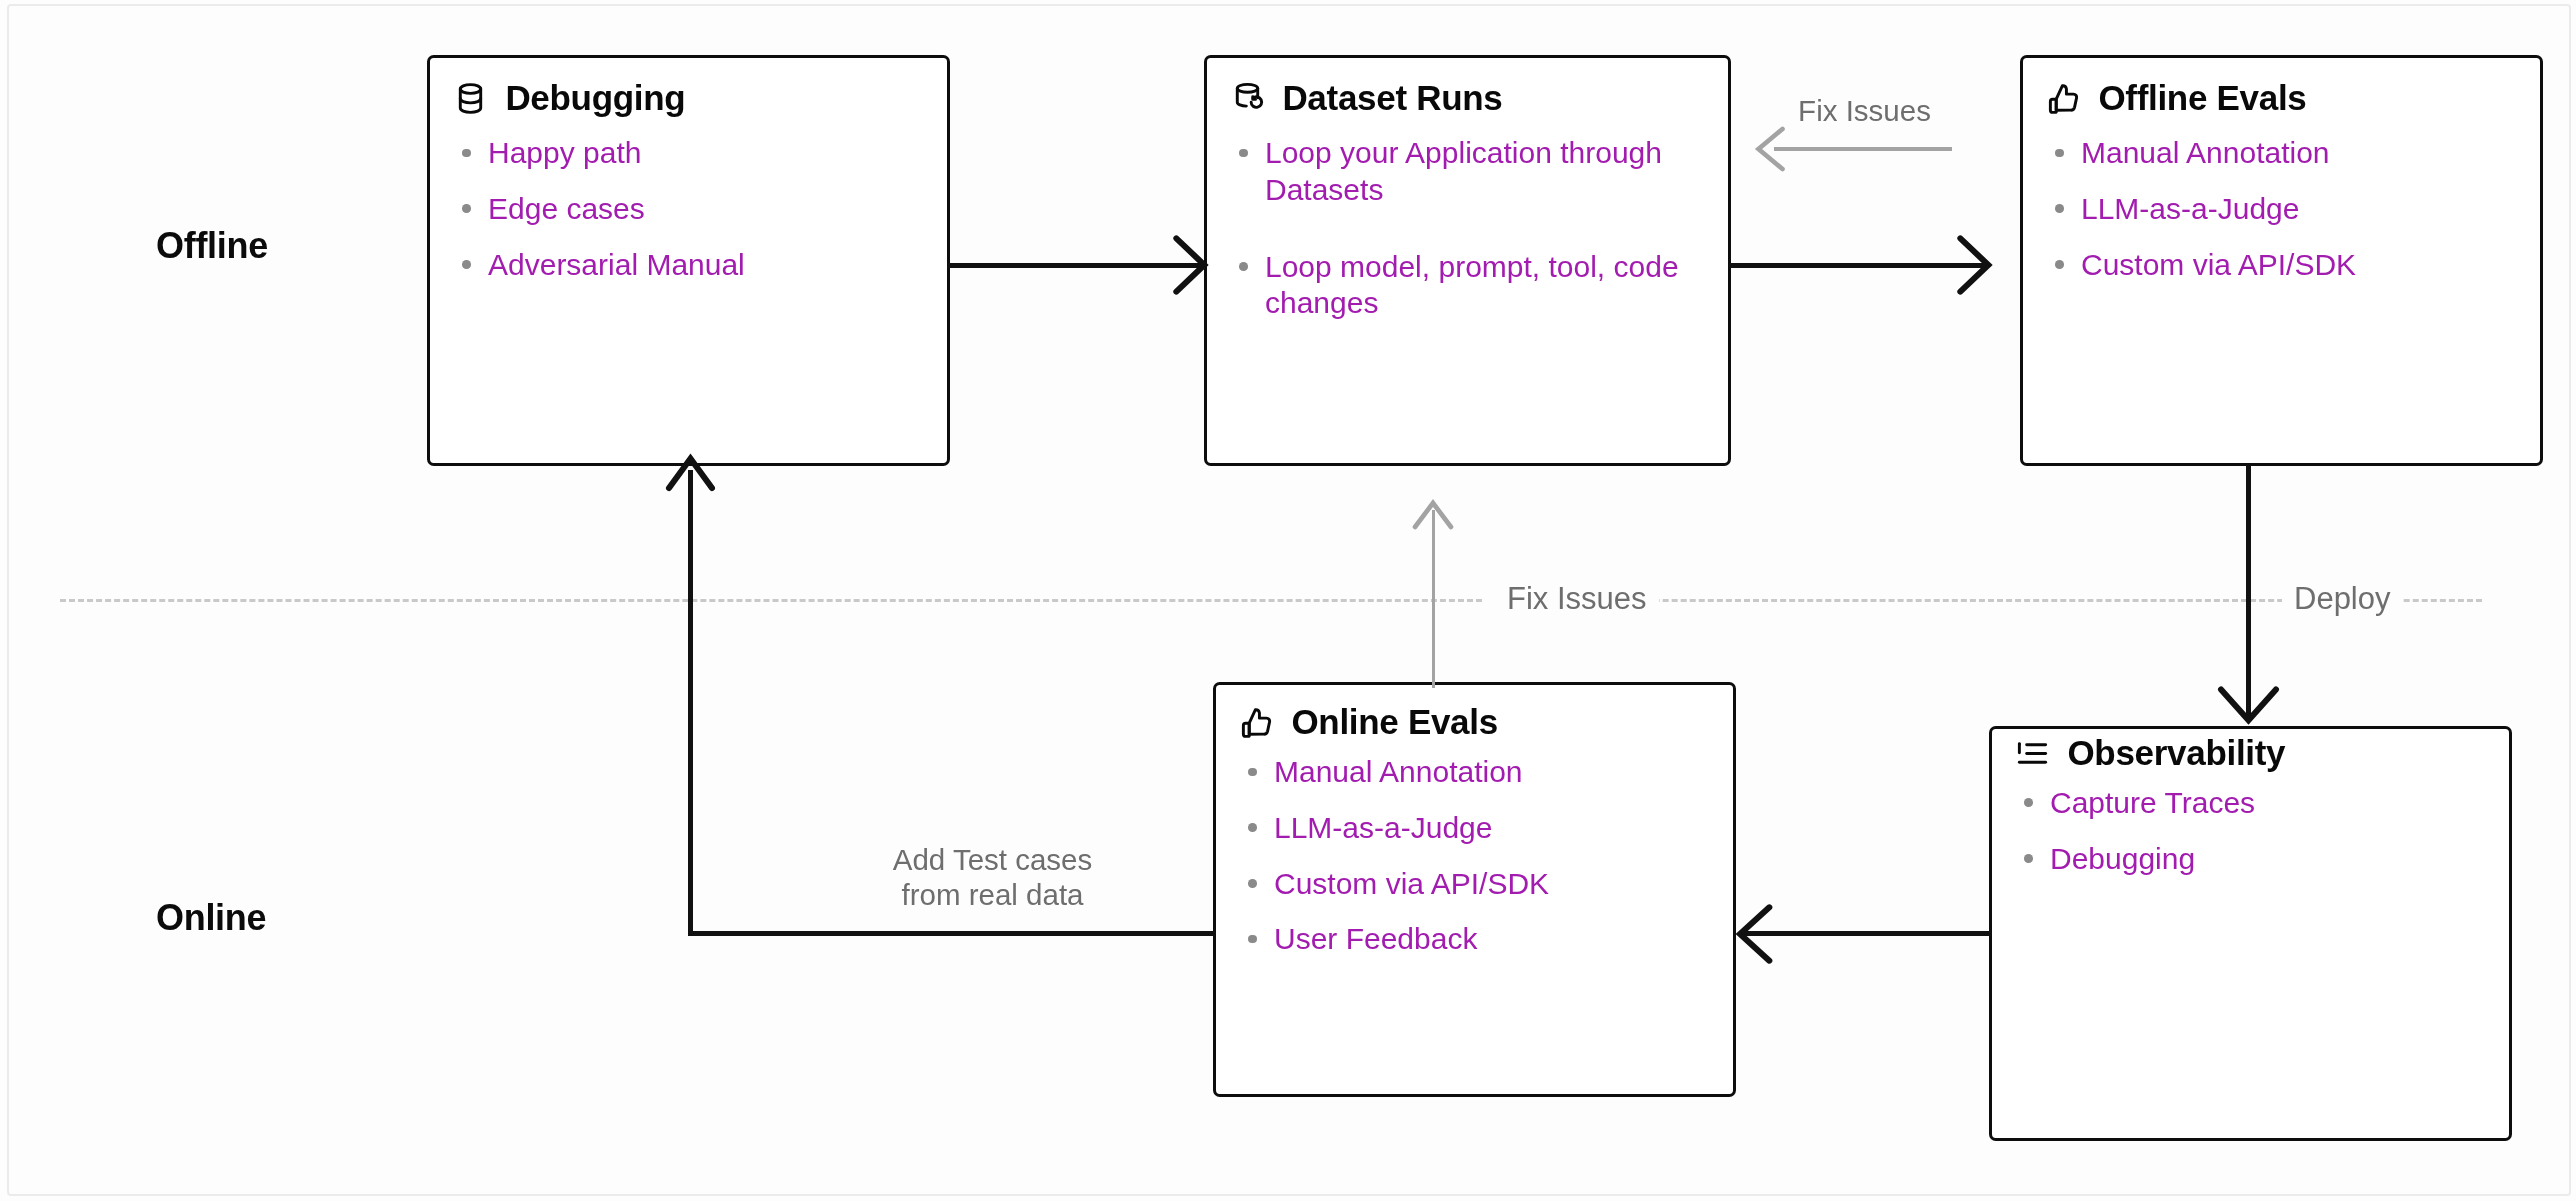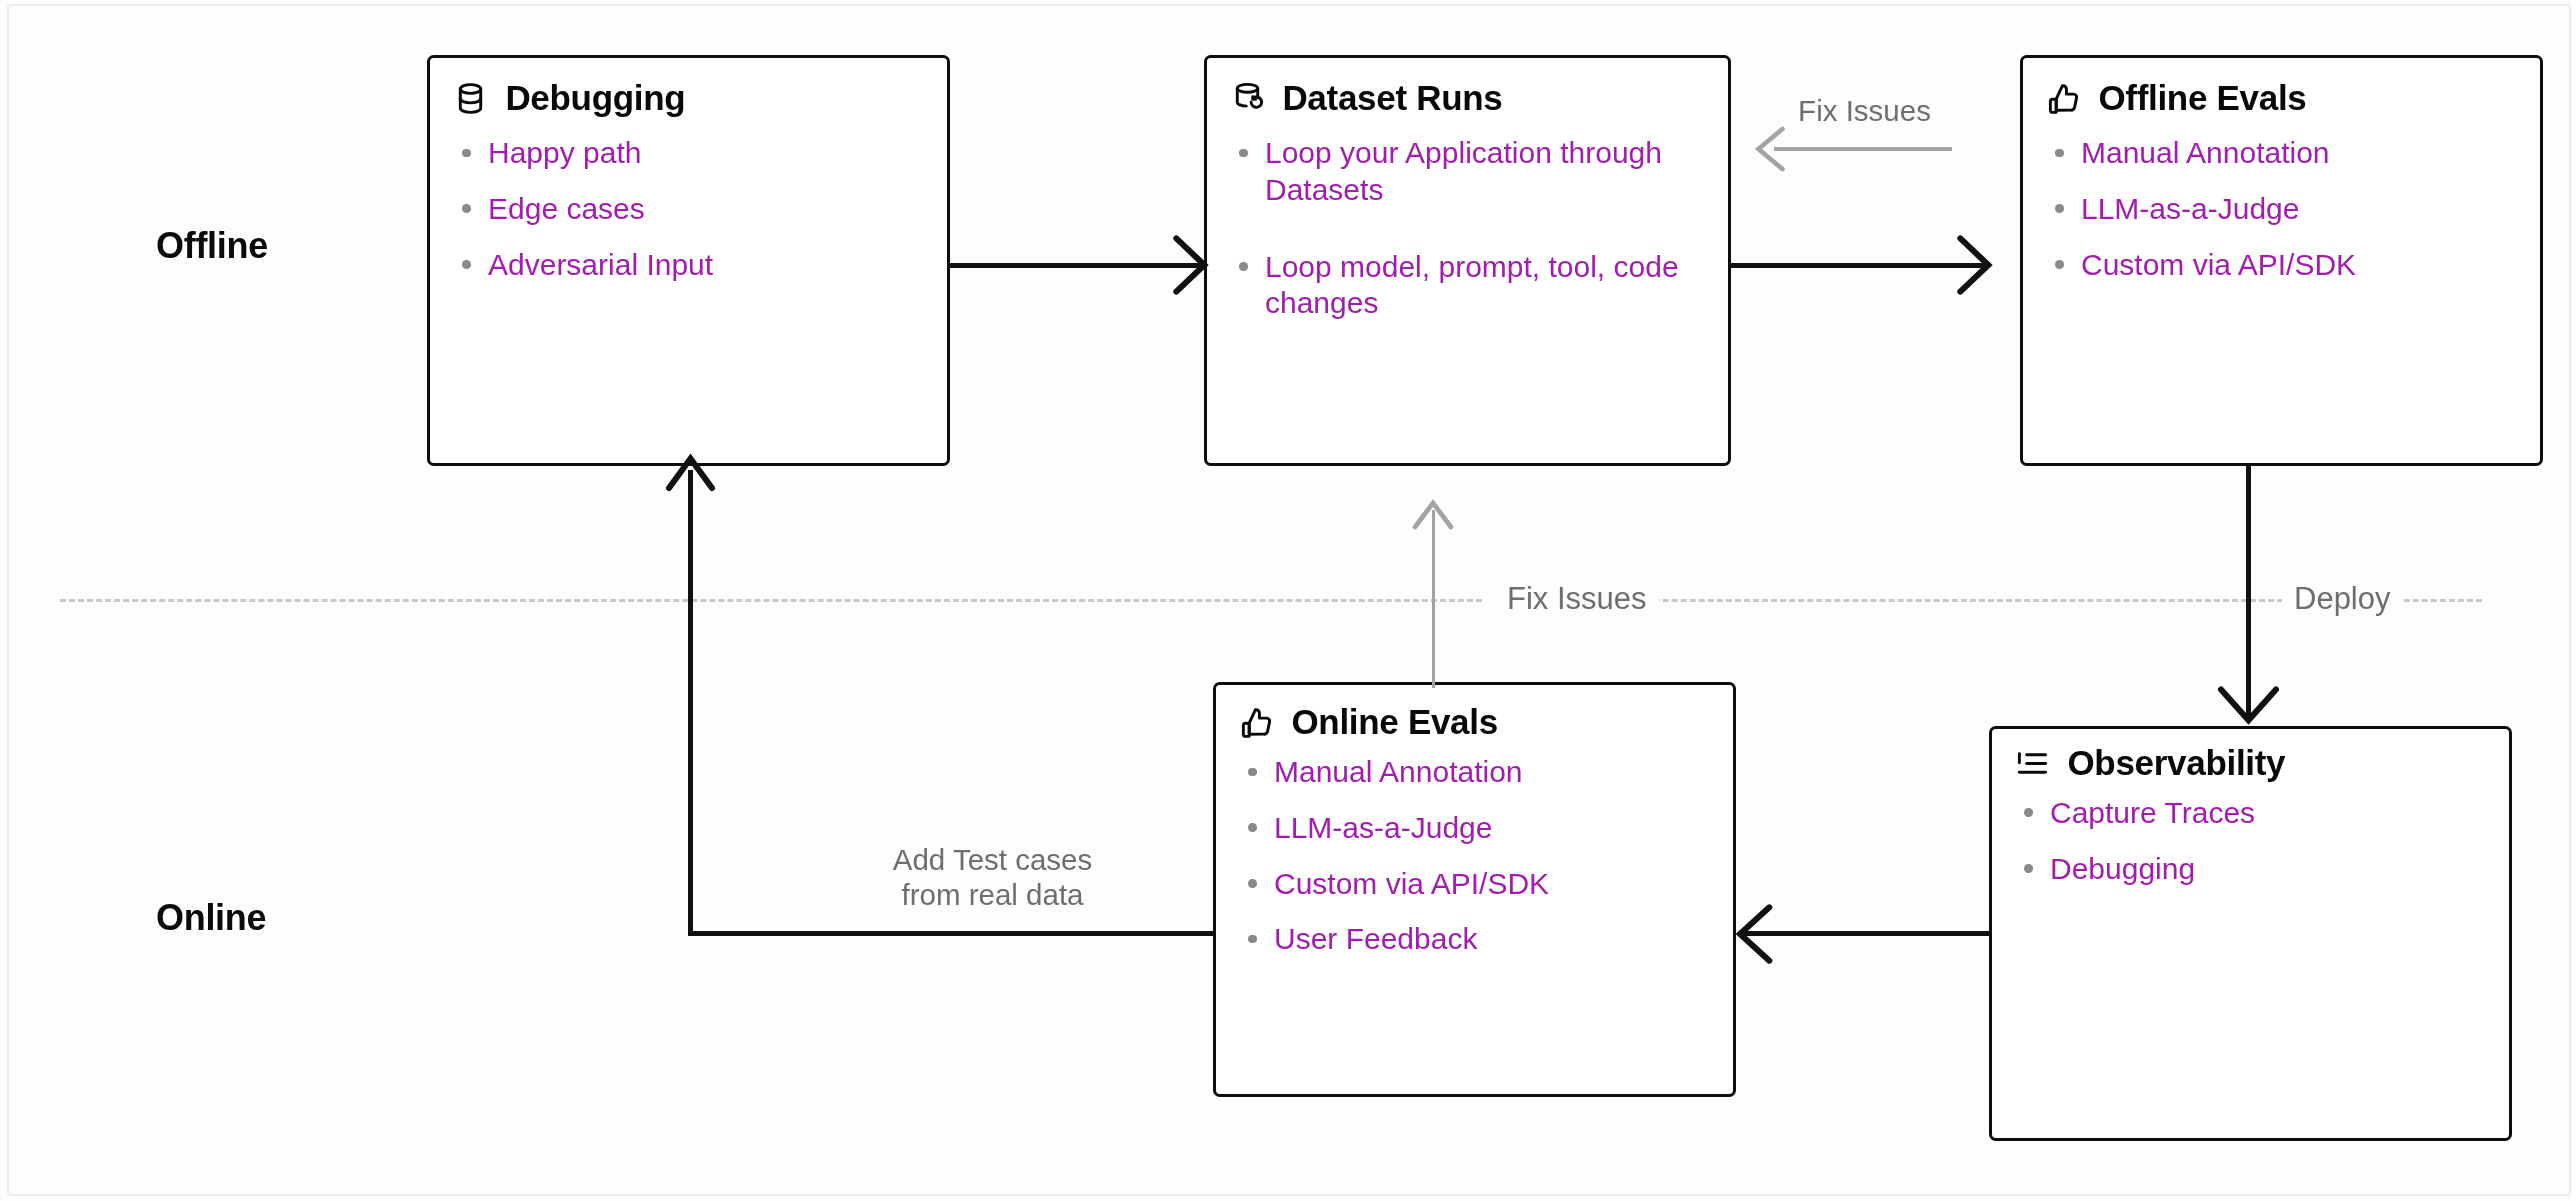--- a/index.html
+++ b/index.html
@@ -144,21 +144,21 @@
           <ellipse cx="12" cy="5.5" rx="7" ry="3"></ellipse>
           <path d="M5 5.5v13c0 1.66 3.13 3 7 3s7-1.34 7-3v-13"></path>
           <path d="M5 12c0 1.66 3.13 3 7 3s7-1.34 7-3"></path>
         </svg>
       </span>
       <span class="node-title">Debugging</span>
     </div>
     <ul class="bullets">
       <li>Happy path</li>
       <li>Edge cases</li>
-      <li>Adversarial Input</li>
+      <li>Adversarial Manual</li>
     </ul>
   </div>
 
   <div class="node" style="left:1204px; top:55px; width:527px; height:411px;">
     <div class="node-head">
       <span class="node-icon">
         <svg viewBox="0 0 24 24" fill="none" stroke="#090909" stroke-width="2" stroke-linecap="round" stroke-linejoin="round">
           <ellipse cx="12" cy="5" rx="7" ry="2.7"></ellipse>
           <path d="M19 5v6.5"></path>
           <path d="M5 5v9.5c0 1.5 2.7 2.7 6.2 2.7"></path>
@@ -203,21 +203,21 @@
     </div>
     <ul class="bullets" style="padding-top:12px;">
       <li>Manual Annotation</li>
       <li>LLM-as-a-Judge</li>
       <li>Custom via API/SDK</li>
       <li>User Feedback</li>
     </ul>
   </div>
 
   <div class="node" style="left:1989px; top:726px; width:523px; height:415px;">
-    <div class="node-head" style="padding-top:14px;">
+    <div class="node-head" style="padding-top:4px;">
       <span class="node-icon">
         <svg viewBox="0 0 24 24" fill="none" stroke="#090909" stroke-width="2" stroke-linecap="round" stroke-linejoin="round">
           <path d="M3 5.5h0.01"></path>
           <path d="M3 11.5v-6"></path>
           <path d="M8 6h13"></path>
           <path d="M8 12h13"></path>
           <path d="M3 18h18"></path>
         </svg>
       </span>
       <span class="node-title">Observability</span>

